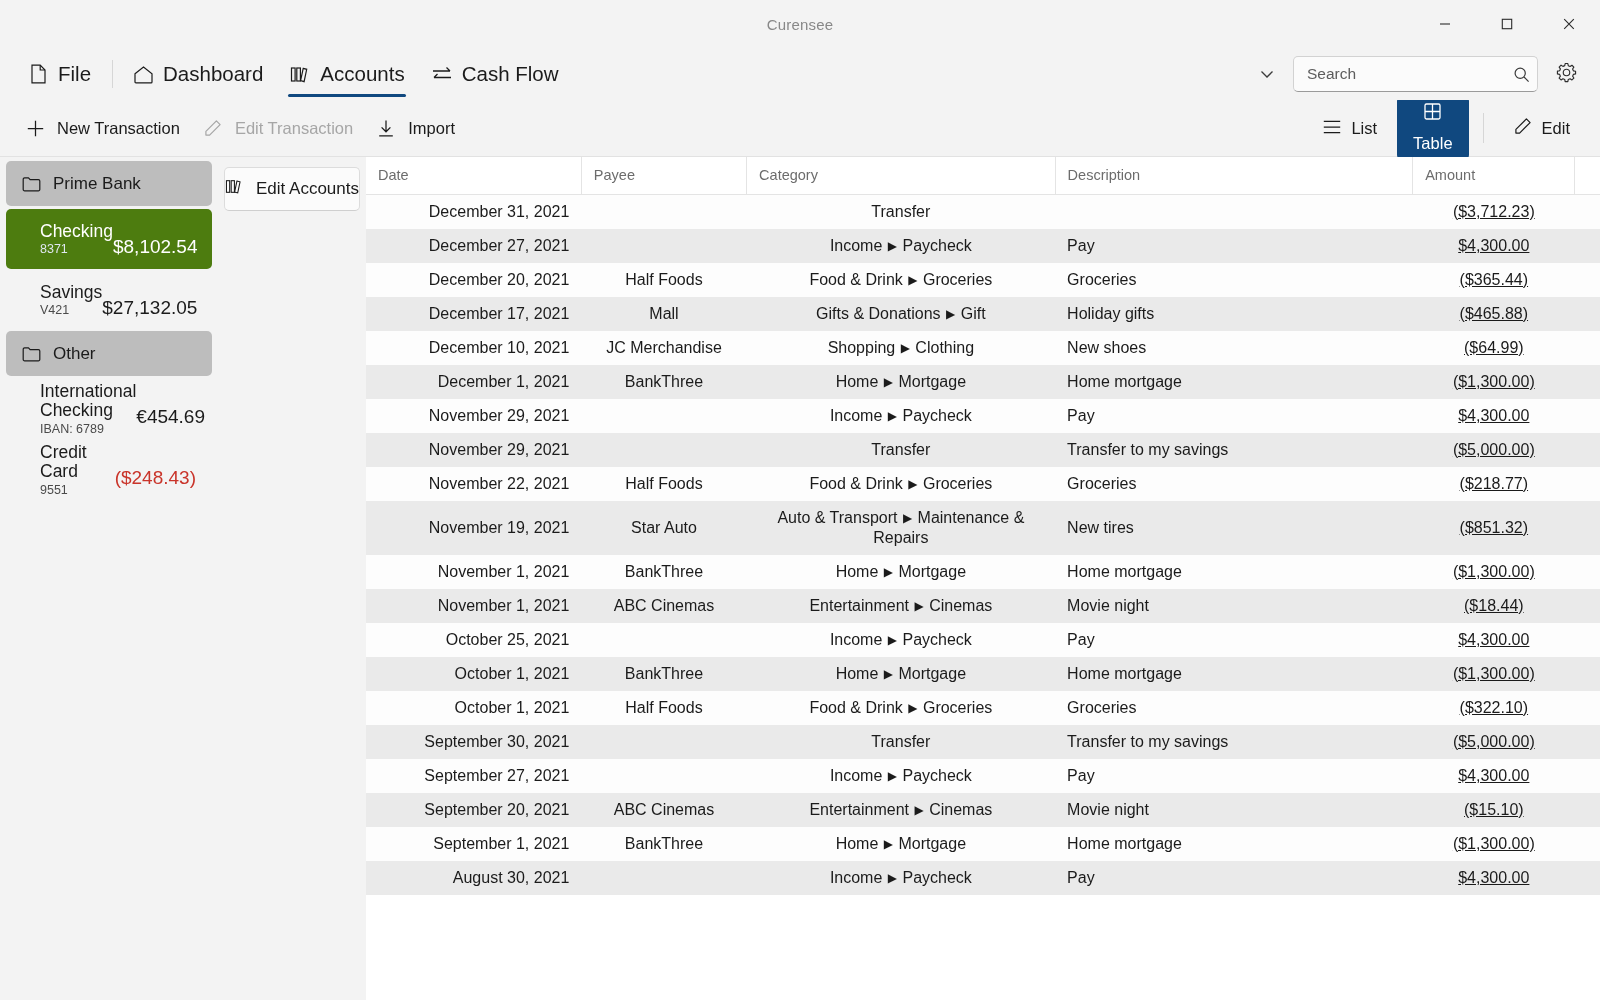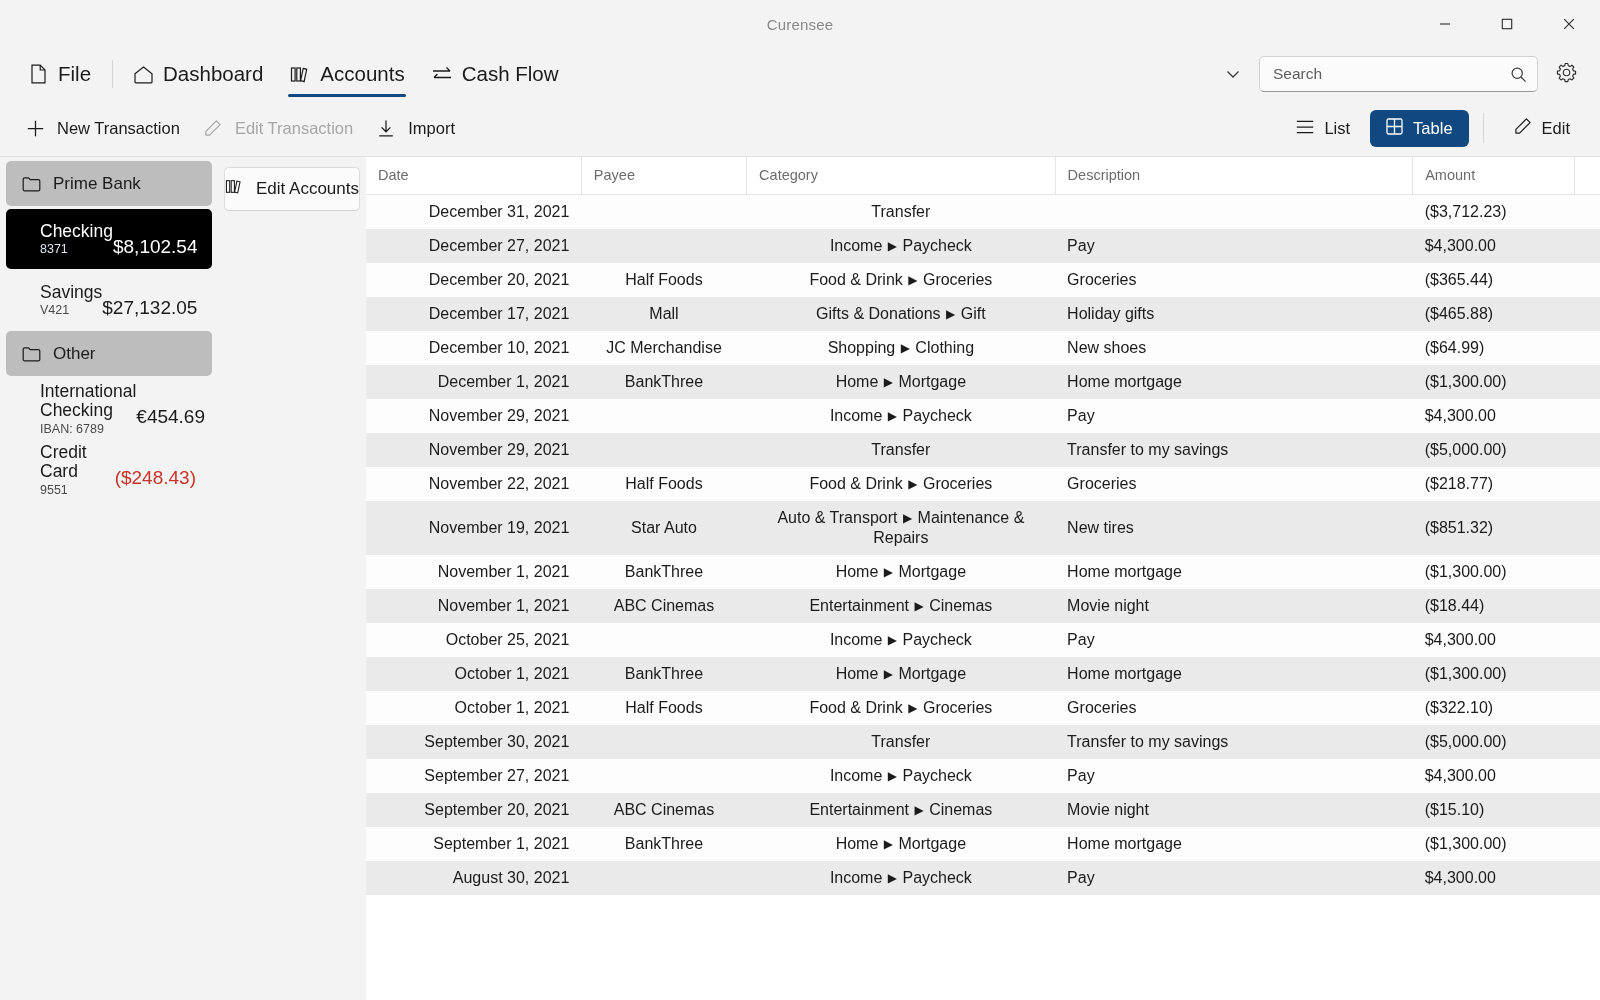--- a/index.html
+++ b/index.html
@@ -44,21 +44,21 @@
     content:""; position:absolute; left:12px; right:12px; bottom:3px;
     height:3px; border-radius:2px; background:#10487f;
   }
   .nav-sep { width:1px; background:#d6d6d6; margin:12px 6px 12px 8px; }
   .nav-right { margin-left:auto; display:flex; align-items:center; gap:8px; padding-right:4px; }
   .chev-btn {
     width:36px; height:36px; display:flex; align-items:center; justify-content:center;
     color:#3a3a3a;
   }
   .searchbox {
-    width:279px; height:36px; border:1px solid #d2d2d2; border-bottom:1.6px solid #9a9a9a;
+    width:245px; height:36px; border:1px solid #d2d2d2; border-bottom:1.6px solid #9a9a9a;
     border-radius:5px; background:#fbfbfb; display:flex; align-items:center;
     padding:0 10px 0 13px; gap:6px;
   }
   .searchbox input {
     flex:1; border:none; outline:none; background:transparent;
     font-family:inherit; font-size:15.5px; color:#1b1b1b;
   }
   .searchbox input::placeholder { color:#5d5d5d; }
   .search-ico { color:#3a3a3a; display:flex; }
   .gear-btn {
@@ -75,21 +75,21 @@
     display:flex; align-items:center; gap:11px; padding:6px 14px 6px 8px;
     font-size:16.5px; color:#1b1b1b; border-radius:4px; white-space:nowrap;
   }
   .cmd .cmd-ico { display:flex; align-items:center; justify-content:center; width:22px; }
   .cmd.disabled { color:#a6a6a6; }
   .cmd-right { margin-left:auto; display:flex; align-items:center; gap:4px; }
   .seg {
     display:flex; align-items:center; gap:10px;
     padding:8px 16px; font-size:16.5px; border-radius:6px; color:#1b1b1b;
   }
-  .seg.primary { background:#10487f; color:#fff; }
+  .seg.primary { background:#10487f; color:#fff;flex-direction:column; }
   .cmd-div { width:1px; height:30px; background:#d6d6d6; margin:0 10px; }
 
   
   .body { flex:1; display:flex; min-height:0; background:#f3f3f3; }
 
   
   .sidebar {
     width:366px; flex:0 0 366px; display:flex; flex-direction:row;
     background:#f3f3f3; min-height:0;
   }
@@ -97,21 +97,21 @@
   .group-row {
     height:45px; display:flex; align-items:center; gap:12px;
     background:#bdbdbd; border-radius:5px; padding:0 16px; margin-bottom:3px;
     font-size:17px; color:#1b1b1b;
   }
   .group-row .folder-ico { display:flex; align-items:center; }
   .acct-row {
     height:60px; display:flex; align-items:center; justify-content:space-between;
     padding:0 16px 0 34px; border-radius:5px; margin-bottom:1px;
   }
-  .acct-row.selected { background:#000000; }
+  .acct-row.selected { background:#4d7c0f; }
   .acct-left { display:flex; flex-direction:column; gap:1px; }
   .acct-name { font-size:17.5px; color:#1b1b1b; line-height:1.12; }
   .acct-num { font-size:12.5px; color:#4a4a4a; line-height:1.15; }
   .acct-bal { font-size:19px; color:#1b1b1b; white-space:nowrap;margin-top:16px; }
   .acct-row.selected .acct-name,
   .acct-row.selected .acct-bal { color:#ffffff; }
   .acct-row.selected .acct-num { color:#dfe7ef; }
   .acct-bal.negative { color:#c9342a; }
   .sidebar-foot { padding:10px 6px 14px 6px; }
   .edit-accounts {
@@ -133,21 +133,21 @@
     font-size:16px; color:#1b1b1b; padding:7px 12px; vertical-align:middle;
     line-height:1.25;
   }
   .tbl tbody tr { height:30px; }
   .tbl tbody tr:nth-child(odd)  { background:#fdfdfd; }
   .tbl tbody tr:nth-child(even) { background:#eaeaea; }
   .c-date   { text-align:right; }
   .c-payee  { text-align:center;margin-top:8px; }
   .c-cat    { text-align:center; }
   .c-desc   { text-align:left; }
-  .c-amt    { text-align:left; }
+  .c-amt    { text-align:center;text-decoration:underline; }
   .tbl-scroll { flex:1; overflow:hidden; }
   .arrow { font-size:12px; vertical-align:1px; padding:0 1px; }
 </style>
 </head>
 <body>
 
 <div class="app">
 
   <div class="titlebar">
     <div class="title-text">Curensee</div>

